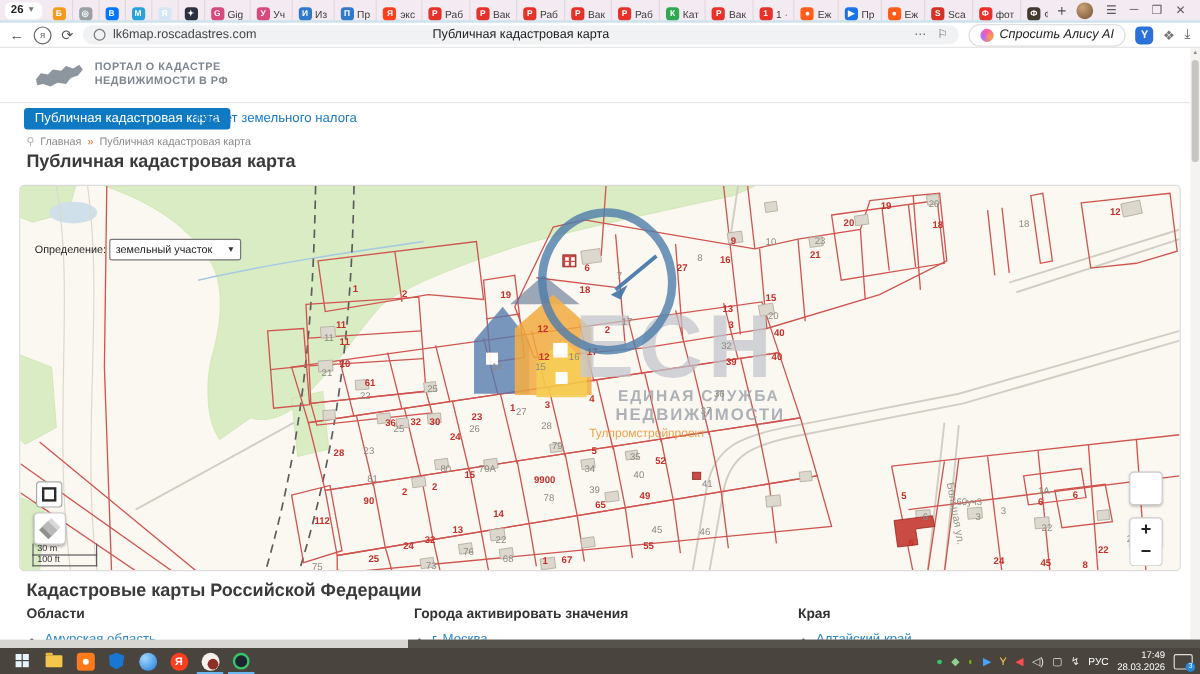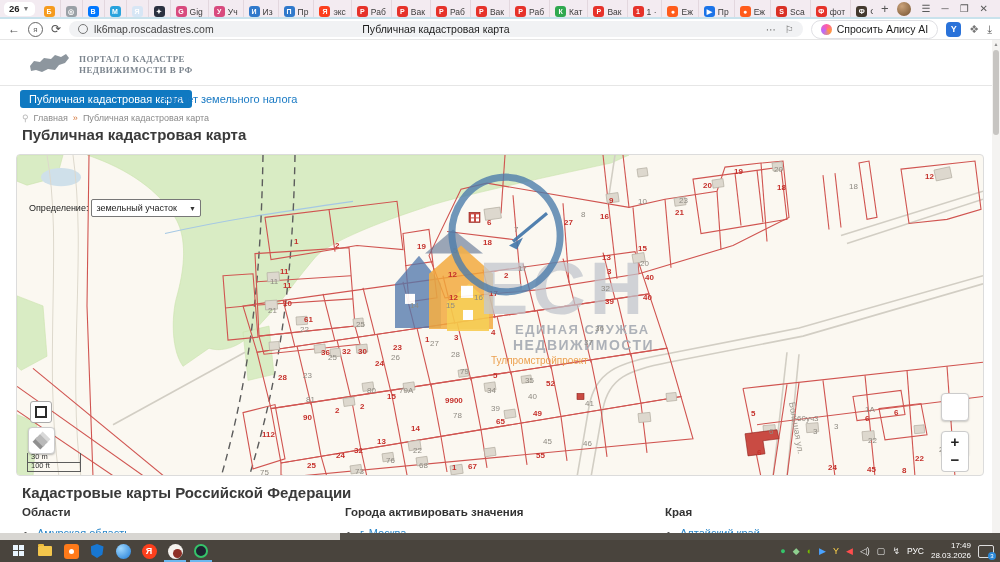--- a/index.html
+++ b/index.html
@@ -26,30 +26,30 @@
   .navglyph{color:#555;font-size:12px;flex:none;line-height:1;}
   .profglyph{width:13px;height:13px;border:1px solid #666;border-radius:50%;color:#666;font-size:8px;
     display:flex;align-items:center;justify-content:center;flex:none;}
   .urlpill{flex:1;height:16px;background:#f1f2f4;border-radius:9px;display:flex;align-items:center;
     padding:0 9px;gap:6px;position:relative;min-width:0;}
   .siteicon{width:8px;height:8px;border:1.3px solid #777;border-radius:50%;flex:none;}
   .url{font-size:10.5px;color:#454545;z-index:1;}
   .ptitle{position:absolute;left:0;right:0;text-align:center;font-size:10.5px;color:#1c1c1c;}
   .pillright{margin-left:auto;display:flex;gap:9px;color:#666;font-size:10px;z-index:1;align-items:center;}
   .alice{height:17px;background:#fff;border:1px solid #e0e0e4;border-radius:10px;display:flex;
-    align-items:center;gap:5px;padding:0 9px;font-size:10.5px;color:#1c1c1c;flex:none;}
+    align-items:center;gap:5px;padding:0 9px;font-size:10.5px;color:#1c1c1c;flex:none;font-style:italic;}
   .alice-ic{width:11px;height:11px;border-radius:50%;
     background:conic-gradient(#ff5ca8,#ff9a3e,#b86bff,#ff5ca8);flex:none;}
   .ybtn{width:15px;height:15px;border-radius:4px;background:#2a72d9;color:#fff;font-size:9px;
     font-weight:bold;display:flex;align-items:center;justify-content:center;flex:none;}
   .exticon{color:#777;font-size:11px;flex:none;}
   .dlicon{color:#555;font-size:11px;flex:none;}
   
   .content{position:absolute;top:40px;left:0;width:992px;height:500px;background:#fff;overflow:hidden;}
-  .logo-row{position:absolute;left:28px;top:10px;display:flex;align-items:flex-end;gap:9px;font-family:Liberation Serif, serif;}
+  .logo-row{position:absolute;left:28px;top:10px;display:flex;align-items:flex-start;gap:9px;}
   .logo-text{font-size:9px;font-weight:bold;color:#7d868f;line-height:1.3;letter-spacing:.4px;}
   .header-rule{position:absolute;left:0;right:0;top:45px;border-top:1px solid #e6e6e6;}
   .nav-btn{position:absolute;left:20px;top:50px;background:#0f79c1;color:#fff;font-size:11px;
     padding:3px 9px;border-radius:3px;border:none;}
   .nav-link{position:absolute;left:163px;top:53px;color:#1a7ac4;font-size:11px;text-decoration:none;}
   .crumbs{position:absolute;left:22px;top:73px;font-size:9px;color:#8a8a8a;display:flex;gap:5px;align-items:center;}
   .crumbs a{color:#8a8a8a;text-decoration:none;}
   .crumb-sep{color:#d4763b;font-size:9px;}
   .pin{color:#b5b5b5;font-size:9px;}
   .pagetitle{position:absolute;left:22px;top:86px;font-size:15px;color:#3a3a3a;margin:0;font-weight:bold;}

